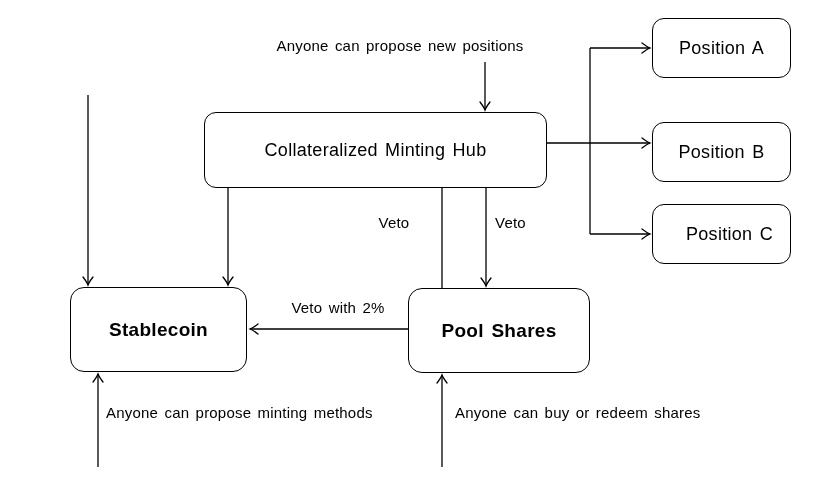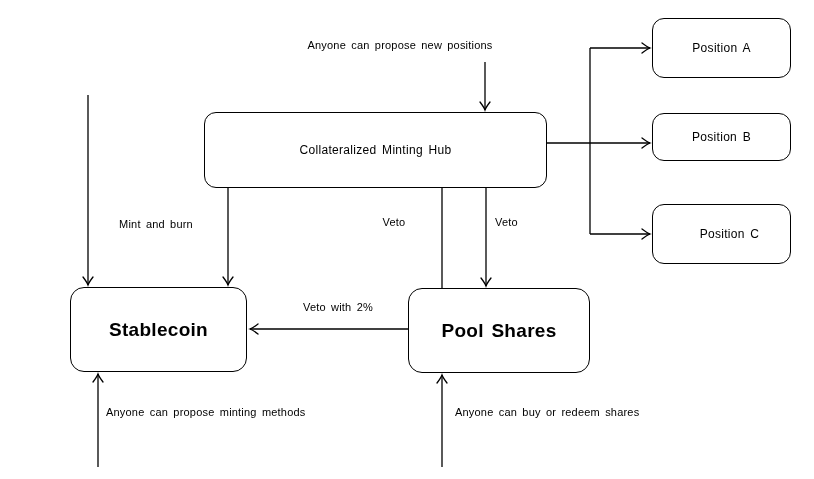--- a/index.html
+++ b/index.html
@@ -19,45 +19,45 @@
   }
   .node {
     position: absolute;
     box-sizing: border-box;
     border: 1.4px solid #000000;
     border-radius: 12px;
     background: #ffffff;
     display: flex;
     align-items: center;
     justify-content: center;
-    font-size: 12px;
+    font-size: 18px;
     letter-spacing: 0.3px;
     word-spacing: 2px;
     white-space: nowrap;
   }
   .node.bold {
     font-weight: 700;
     font-size: 19px;
     border-radius: 14px;
   }
   .edge-label {
     position: absolute;
-    font-size: 11px;
+    font-size: 15px;
     line-height: 21px;
     letter-spacing: 0.2px;
     word-spacing: 2px;
     white-space: nowrap;
   }
   .center { text-align: center; }
 
   
   #n-stablecoin   { left: 23px;  top: 37px;  width: 211px; height: 58px; }
   #n-hub          { left: 204px; top: 112px; width: 343px; height: 76px; }
   #n-position-a   { left: 652px; top: 18px;  width: 139px; height: 60px; }
-  #n-position-b   { left: 652px; top: 113px; width: 139px; height: 48px; }
+  #n-position-b   { left: 652px; top: 122px; width: 139px; height: 60px; }
   #n-position-c   { left: 652px; top: 204px; width: 139px; height: 60px; padding-left: 16px; }
   #n-frankencoin  { left: 70px;  top: 287px; width: 177px; height: 85px; }
   #n-pool-shares  { left: 408px; top: 288px; width: 182px; height: 85px; align-items: center; }
 
   
   #l-propose-positions { left: 245px; top: 35px;  width: 310px; }
   #l-mint-and-burn     { left: 92px;  top: 214px; width: 128px; }
   #l-veto              { left: 366px; top: 212px; width: 56px;  }
   #l-fees              { left: 495px; top: 212px; }
   #l-veto-2pct         { left: 276px; top: 297px; width: 124px; }
@@ -123,21 +123,20 @@
   <div class="node bold" id="n-frankencoin">
     <span>Stablecoin</span>
   </div>
 
   <div class="node bold" id="n-pool-shares">
     <span>Pool Shares</span>
   </div>
 
   <div class="edge-label center" id="l-propose-positions">Anyone can propose new positions</div>
 
-  <div class="edge-label center" id="l-mint-and-burn">Mint and burn</div>
 
   <div class="edge-label center" id="l-veto">Veto</div>
 
   <div class="edge-label" id="l-fees">Veto</div>
 
   <div class="edge-label center" id="l-veto-2pct">Veto with 2%</div>
 
   <div class="edge-label" id="l-propose-minting">Anyone can propose minting methods</div>
 
   <div class="edge-label" id="l-buy-redeem">Anyone can buy or redeem shares</div>

